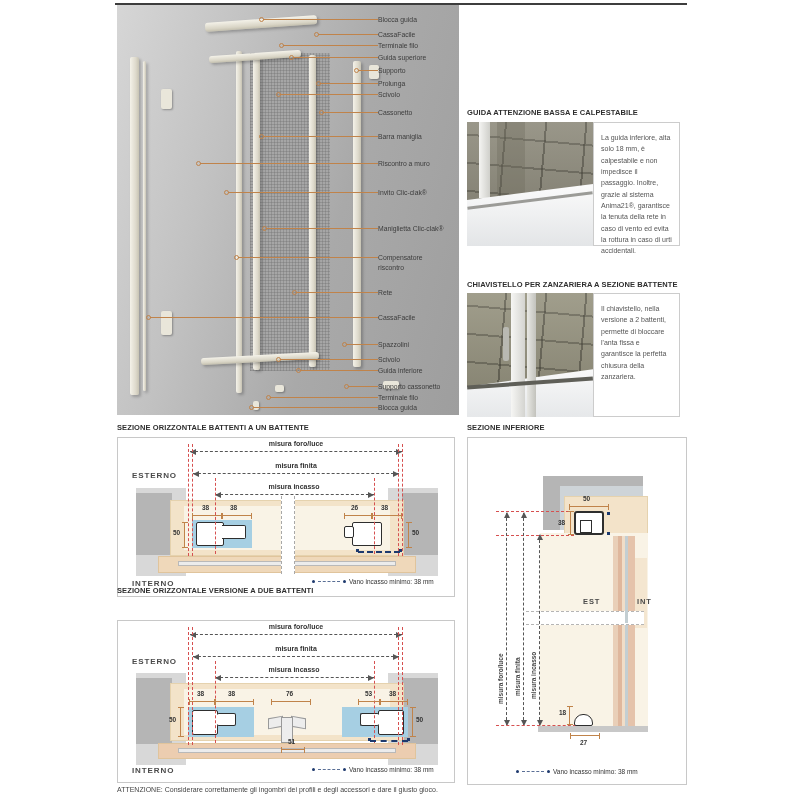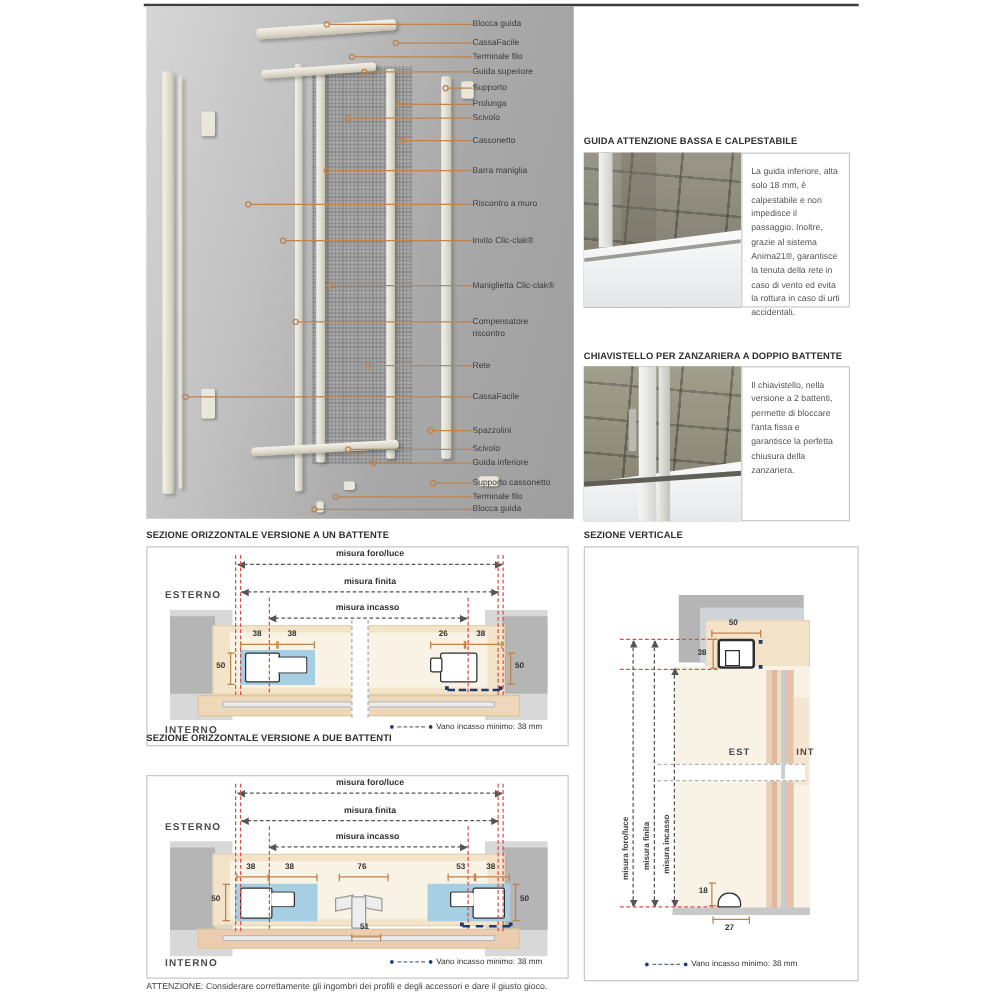--- a/index.html
+++ b/index.html
@@ -190,36 +190,36 @@
       <div style="position:absolute;left:12px;top:0;width:11px;height:76px;background:linear-gradient(90deg,#f4f4f2,#cfcfca);"></div>
       <div style="position:absolute;left:30px;top:0;width:28px;height:80px;background:#6e6b5d;opacity:.35;"></div>
       <div style="position:absolute;left:0;bottom:0;width:100%;height:62px;background:linear-gradient(180deg,#fbfbfb,#e3e5e7);clip-path:polygon(0 26%,100% 0,100% 100%,0 100%);"></div>
       <div style="position:absolute;left:0;bottom:44px;width:100%;height:3px;background:#9b9b97;transform:rotate(-7deg);"></div>
     </div>
     <div class="panel">
       <p>La guida inferiore, alta solo 18 mm, è calpestabile e non impedisce il passaggio. Inoltre, grazie al sistema Anima21®, garantisce la tenuta della rete in caso di vento ed evita la rottura in caso di urti accidentali.</p>
     </div>
   </div>
 
-  <div class="h-title" style="left:467px;top:280px;">CHIAVISTELLO PER ZANZARIERA A DOPPIO BATTENTE</div>
+  <div class="h-title" style="left:467px;top:280px;">CHIAVISTELLO PER ZANZARIERA A SEZIONE BATTENTE</div>
   <div class="card" style="left:467px;top:293px;height:124px;">
     <div class="photo" style="background:#96937f;">
       <div class="tiles"></div>
       <div style="position:absolute;left:0;bottom:0;width:100%;height:52px;background:linear-gradient(180deg,#fafafa,#e6e8ea);clip-path:polygon(0 42%,100% 8%,100% 100%,0 100%);"></div>
       <div style="position:absolute;left:44px;top:0;width:14px;height:100%;background:linear-gradient(90deg,#f6f6f4,#d4d4d0);"></div>
       <div style="position:absolute;left:60px;top:0;width:9px;height:100%;background:linear-gradient(90deg,#e8e8e4,#c2c2bc);"></div>
       <div style="position:absolute;left:36px;top:34px;width:6px;height:34px;background:#b9b9b2;border-radius:2px;"></div>
       <div style="position:absolute;left:0;bottom:32px;width:100%;height:4px;background:#5f5f58;transform:rotate(-4deg);"></div>
     </div>
     <div class="panel">
       <p>Il chiavistello, nella versione a 2 battenti, permette di bloccare l'anta fissa e garantisce la perfetta chiusura della zanzariera.</p>
     </div>
   </div>
 
-  <div class="h-title" style="left:117px;top:423px;">SEZIONE ORIZZONTALE VERSIONE A UN BATTENTE</div>
+  <div class="h-title" style="left:117px;top:423px;">SEZIONE ORIZZONTALE BATTENTI A UN BATTENTE</div>
   <div class="secbox" style="left:117px;top:437px;width:338px;height:160px;">
     <span class="axis-label" style="left:178px;top:2px;">misura foro/luce</span>
     <div class="harrow" style="left:72px;top:13px;width:212px;"></div>
     <span class="axis-label" style="left:178px;top:24px;">misura finita</span>
     <div class="harrow" style="left:75px;top:35px;width:206px;"></div>
     <span class="axis-label" style="left:176px;top:45px;">misura incasso</span>
     <div class="harrow" style="left:97px;top:56px;width:159px;"></div>
     <span class="side-label" style="left:14px;top:33px;">ESTERNO</span>
     <span class="side-label" style="left:14px;top:141px;">INTERNO</span>
 
@@ -330,21 +330,21 @@
     <div class="bsq" style="left:289px;top:117px;"></div>
 
     <div class="legend" style="left:194px;top:145px;">
       <i class="dot"></i>
         <i class="dl"></i>
         <i class="dot"></i>
       <span>Vano incasso minimo: 38 mm</span>
     </div>
   </div>
 
-  <div class="h-title" style="left:467px;top:423px;">SEZIONE VERTICALE</div>
+  <div class="h-title" style="left:467px;top:423px;">SEZIONE INFERIORE</div>
   <div class="secbox" style="left:467px;top:437px;width:220px;height:348px;">
     <div class="wall-i" style="left:75px;top:38px;width:100px;height:54px;"></div>
     <div style="position:absolute;left:92px;top:48px;width:83px;height:44px;background:#ced4d8;"></div>
     <div class="casing" style="left:96px;top:58px;width:84px;height:55px;"></div>
     <div class="cream" style="left:72px;top:95px;width:108px;height:193px;"></div>
 
     <div style="position:absolute;left:145px;top:98px;width:22px;height:192px;background:linear-gradient(90deg,#e9cfb8 0 5px,#dfb79d 5px 9px,#f0ddc8 9px 12px,#c3ced2 12px 15px,#e5c3ab 15px 22px);"></div>
     <div style="position:absolute;left:167px;top:120px;width:12px;height:70px;background:#f4e6d0;"></div>
 
     <div class="prof" style="left:106px;top:73px;width:30px;height:24px;border-width:2px;border-radius:3px;"></div>

